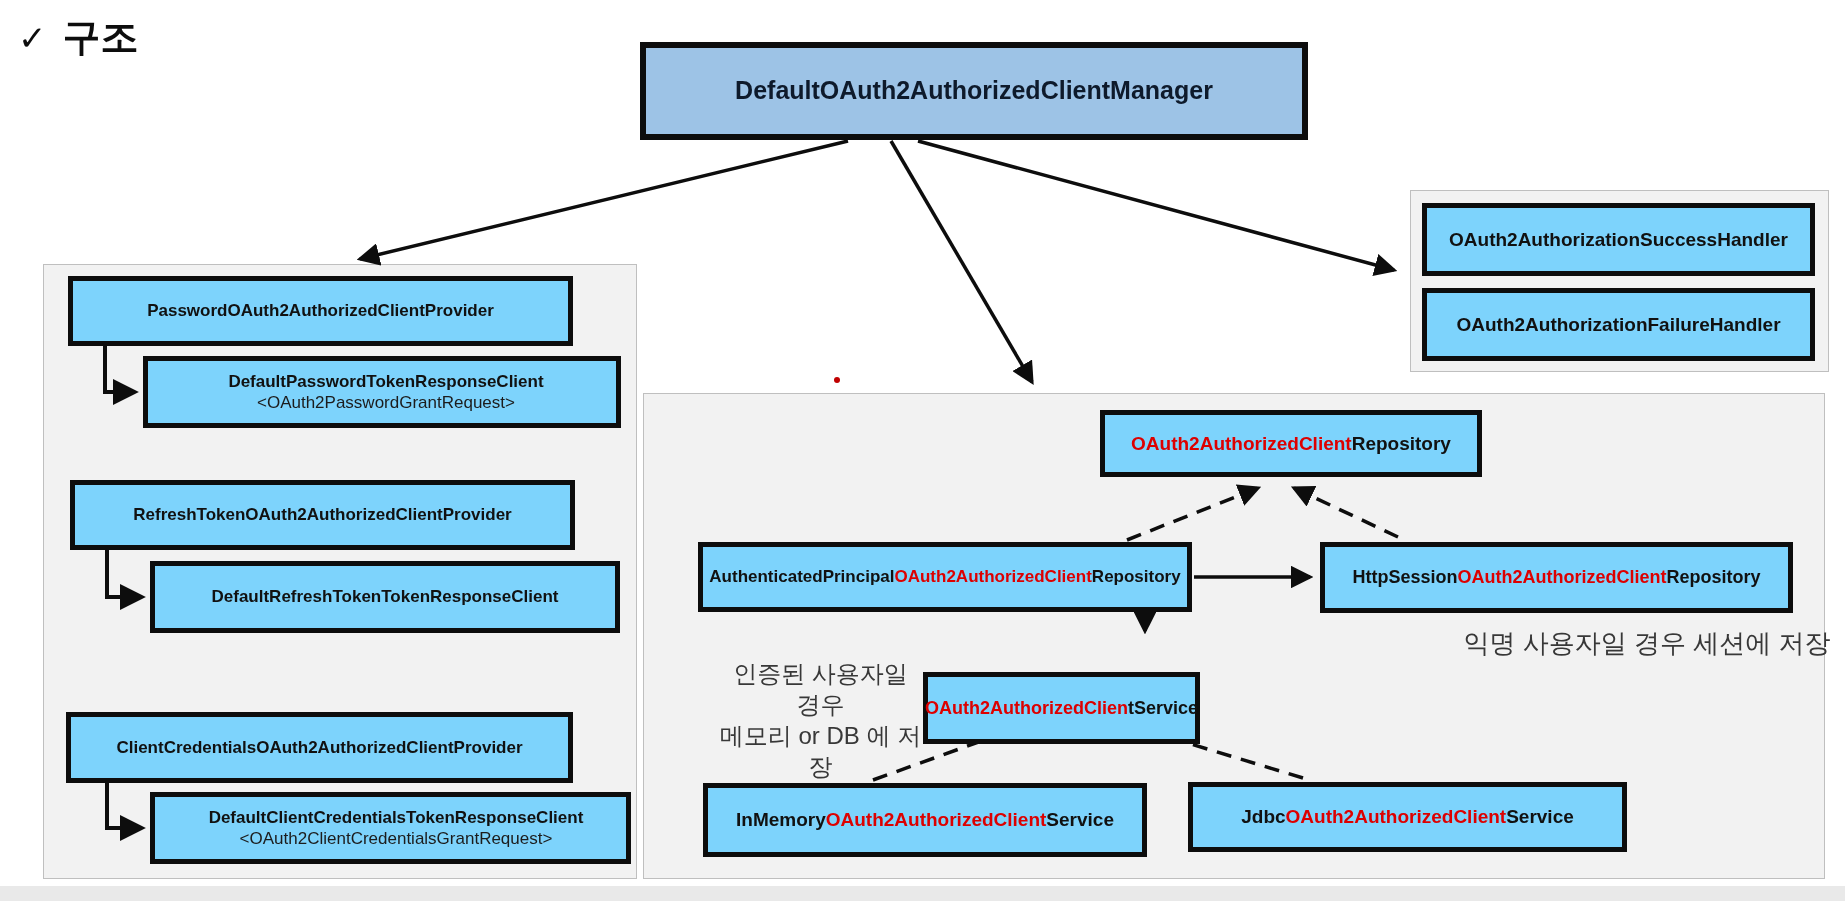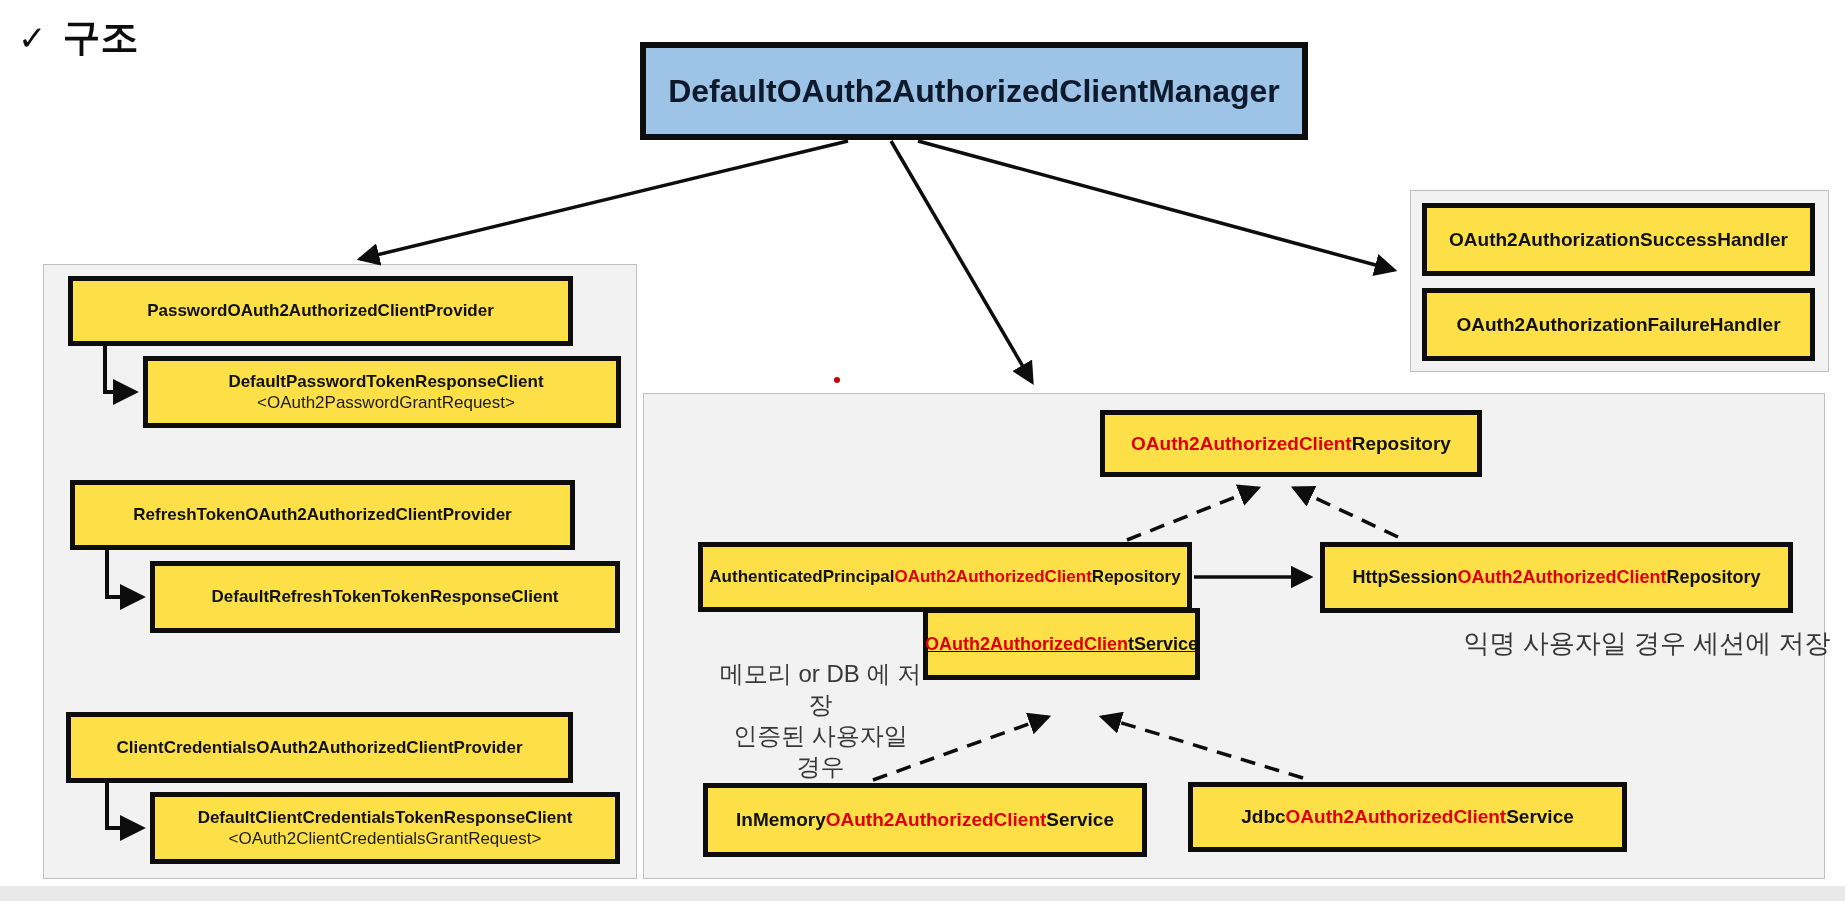--- a/index.html
+++ b/index.html
@@ -2,25 +2,25 @@
 <html><head>
 <meta charset="utf-8">
 <style>
   html,body{margin:0;padding:0;background:#ffffff;}
   #canvas{
     position:relative;width:1845px;height:901px;background:#ffffff;overflow:hidden;
     font-family:"Liberation Sans", sans-serif;color:#111;
   }
   .panel{position:absolute;background:#f2f2f2;border:1px solid #bfbfbf;z-index:0;}
   .b{
-    position:absolute;background:#fde047;border:5px solid #0d0d0d;z-index:2;
+    position:absolute;background:#7dd3fc;border:5px solid #0d0d0d;z-index:2;
     display:flex;align-items:center;justify-content:center;text-align:center;
     font-weight:bold;line-height:1.25;
   }
-  .blue{background:#9dc3e6;border-width:6px;font-size:32px;color:#0e1a2b;}
+  .blue{background:#9dc3e6;border-width:6px;font-size:25px;color:#0e1a2b;}
   .fs17{font-size:17px;}
   .fs18{font-size:18px;}
   .fs19{font-size:19px;}
   .sub .l2{font-weight:normal;color:#1c1c1c;}
   .red{color:#dd0000;}
   #title{
     position:absolute;left:18px;top:12px;font-size:38px;font-weight:bold;color:#0d0d0d;
     display:flex;align-items:center;gap:16px;z-index:3;
   }
   #title .chk{font-size:34px;font-weight:normal;}
@@ -93,21 +93,21 @@
   </div>
   <div class="b fs17 sub" style="left:150px;top:561px;width:460px;height:62px;">
     <div>
       <div class="l1">DefaultRefreshTokenTokenResponseClient</div>
     </div>
   </div>
 
   <div class="b fs17" style="left:66px;top:712px;width:497px;height:61px;">
     <span class="lbl">ClientCredentialsOAuth2AuthorizedClientProvider</span>
   </div>
-  <div class="b fs17 sub" style="left:150px;top:792px;width:460px;height:62px;">
+  <div class="b fs17 sub" style="left:150px;top:792px;width:460px;height:62px;padding-left:11px;">
     <div>
       <div class="l1">DefaultClientCredentialsTokenResponseClient</div>
       <div class="l2">&lt;OAuth2ClientCredentialsGrantRequest&gt;</div>
     </div>
   </div>
 
   <div class="b fs19" style="left:1422px;top:203px;width:383px;height:63px;">
     <span class="lbl">OAuth2AuthorizationSuccessHandler</span>
   </div>
   <div class="b fs19" style="left:1422px;top:288px;width:383px;height:63px;">
@@ -125,39 +125,39 @@
       <span>AuthenticatedPrincipal</span><span class="red">OAuth2AuthorizedClient</span><span>Repository</span>
     </span>
   </div>
 
   <div class="b fs18" style="left:1320px;top:542px;width:463px;height:61px;">
     <span>
       <span>HttpSession</span><span class="red">OAuth2AuthorizedClient</span><span>Repository</span>
     </span>
   </div>
 
-  <div class="b fs18" style="left:923px;top:608px;width:267px;height:62px;text-decoration:underline;">
+  <div class="b fs18" style="left:923px;top:672px;width:267px;height:62px;">
     <span>
       <span class="red">OAuth2AuthorizedClien</span><span>tService</span>
     </span>
   </div>
 
   <div class="b fs19" style="left:703px;top:783px;width:434px;height:64px;">
     <span>
       <span>InMemory</span><span class="red">OAuth2AuthorizedClient</span><span>Service</span>
     </span>
   </div>
 
   <div class="b fs19" style="left:1188px;top:782px;width:429px;height:60px;">
     <span>
       <span>Jdbc</span><span class="red">OAuth2AuthorizedClient</span><span>Service</span>
     </span>
   </div>
 
   <div class="note" style="left:718px;top:658px;width:205px;">
+    <div>인증된 사용자일 경우</div>
     <div>메모리 or DB 에 저장</div>
-    <div>인증된 사용자일 경우</div>
   </div>
   <div class="note" style="left:1452px;top:628px;width:390px;font-size:26px;">
     <span>익명 사용자일 경우 세션에 저장</span>
   </div>
 
 </div>
 
 </body></html>

